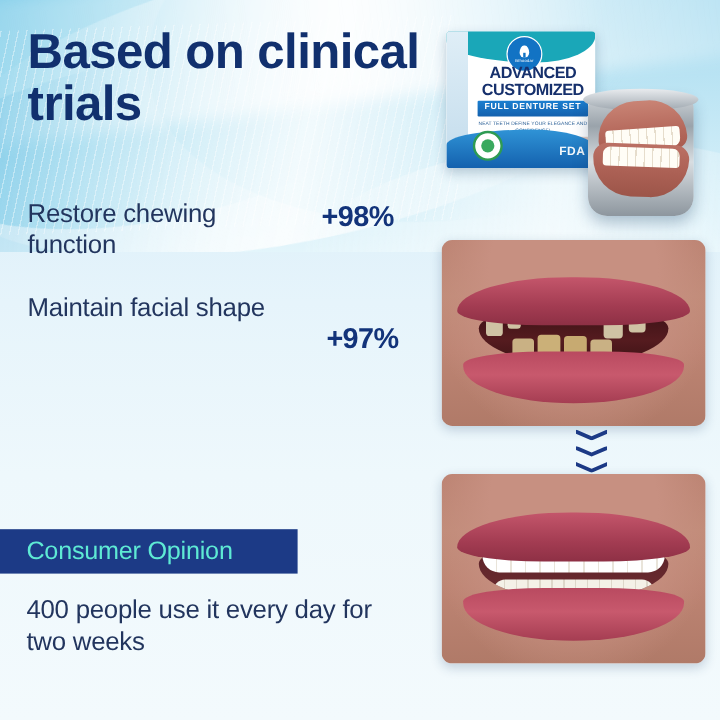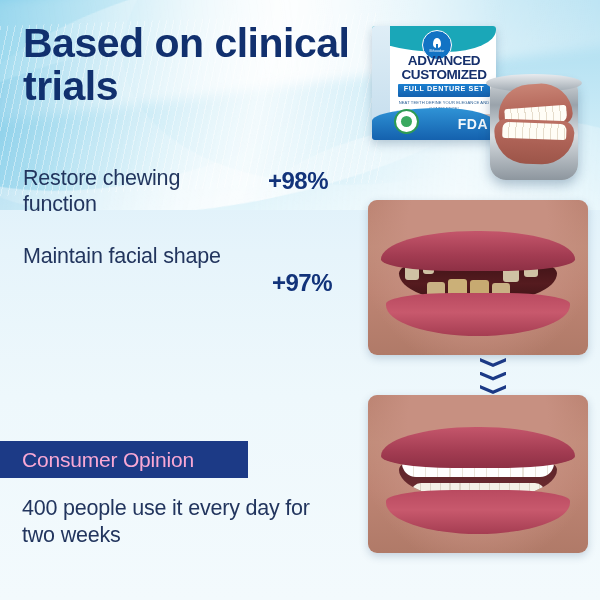--- a/index.html
+++ b/index.html
@@ -63,21 +63,21 @@
   }
   .benefit:nth-child(1) .b-value{left:248px;top:2px;}
   .benefit:nth-child(2) .b-value{left:252px;top:26px;}
   .benefit:nth-child(3) .b-value{left:248px;top:30px;}
 
   .opinion-banner{
     position:absolute;left:0;top:441px;width:248px;height:37px;
     background:#1c3a86;display:flex;align-items:center;
   }
   .opinion-banner span{
-    color:#f9a8d4;font-size:21px;font-weight:400;padding-left:22px;letter-spacing:-0.2px;
+    color:#5eead4;font-size:21px;font-weight:400;padding-left:22px;letter-spacing:-0.2px;
   }
   .opinion-text{
     position:absolute;left:22px;top:495px;width:310px;
     font-size:21.5px;line-height:1.25;color:#22355e;letter-spacing:-0.2px;
   }
 
   
   .product{position:absolute;left:372px;top:20px;width:222px;height:178px;}
   .box{
     position:absolute;left:0;top:6px;width:124px;height:114px;
@@ -141,21 +141,21 @@
     position:absolute;left:0;bottom:0;width:100%;height:32px;
     background:linear-gradient(180deg,#2f93d6,#1461ae);
     border-top-left-radius:70% 16px;border-top-right-radius:55% 20px;
   }
   .seal{
     position:absolute;left:22px;bottom:6px;width:21px;height:21px;border-radius:50%;
     background:#ffffff;border:2px solid #2e9b53;display:flex;align-items:center;justify-content:center;
   }
   .seal i{display:block;width:11px;height:11px;border-radius:50%;background:#3aa95f;}
   .fda{
-    position:absolute;right:8px;bottom:8px;color:#fff;font-size:14px;font-weight:bold;
+    position:absolute;right:8px;bottom:8px;color:#fff;font-size:10px;font-weight:bold;
     letter-spacing:.5px;opacity:.95;
   }
   
   .tin{
     position:absolute;left:112px;top:38px;width:100px;height:126px;
   }
   .tin-body{
     position:absolute;left:6px;top:22px;width:88px;height:100px;border-radius:10px 10px 16px 16px;
     background:linear-gradient(180deg,#cdd2d6 0%,#9aa3ab 25%,#d8dde1 55%,#8d969e 100%);
     box-shadow:0 5px 12px rgba(20,60,100,.3);

